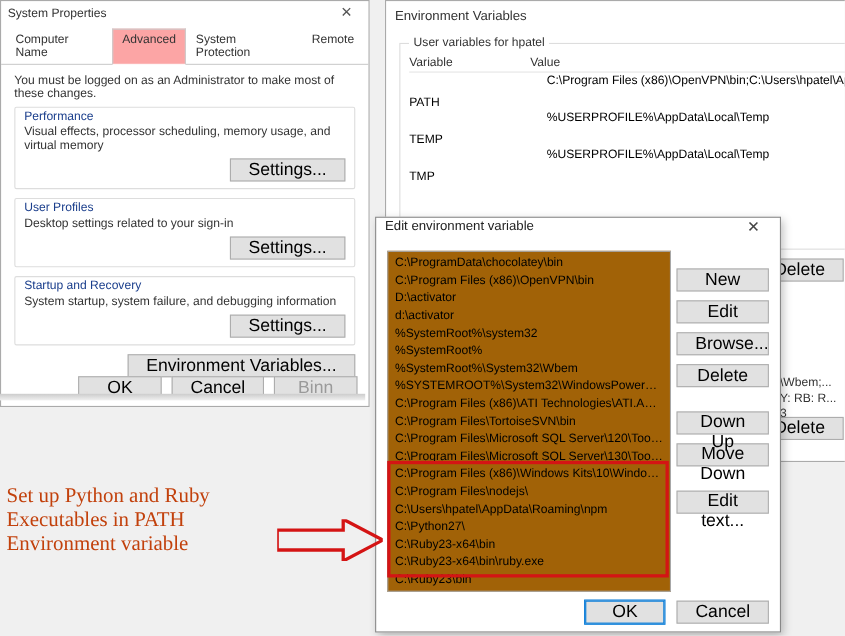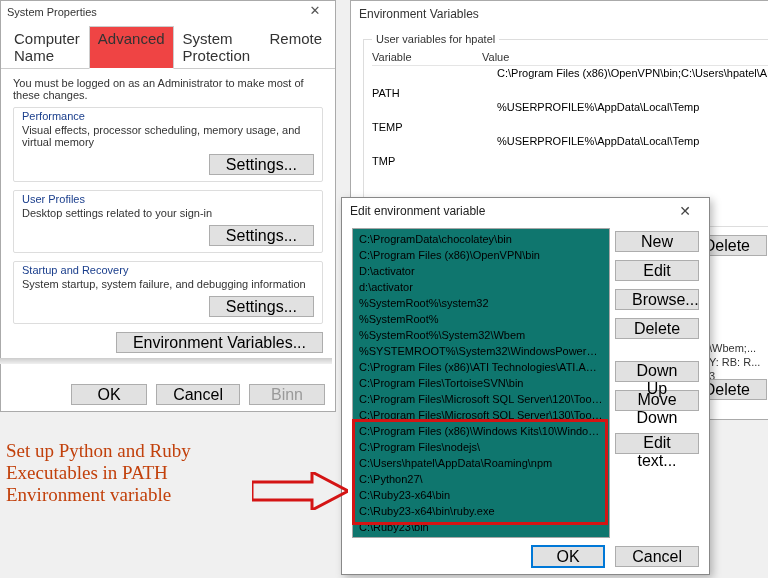--- a/index.html
+++ b/index.html
@@ -1,25 +1,25 @@
 <!DOCTYPE html>
 <html><head>
 <meta charset="utf-8">
 <style>
   * { box-sizing: border-box; margin: 0; padding: 0; font-family: "Segoe UI", Tahoma, sans-serif; }
   body { background: #f0f0f0; width: 768px; height: 578px; position: relative; overflow: hidden; font-size: 11px; color: #000; }
 
   
-  .sysprops { position:absolute; left:0; top:0; width:336px; height:412px; background:#fff; border:1px solid #aaa; }
+  .sysprops { position:absolute; left:0; top:0; width:336px; height:370px; background:#fff; border:1px solid #aaa; }
   .sysprops .titlebar{ height:22px; display:flex; align-items:center; padding:0 6px; font-size:11px; color:#333; }
   .sysprops .titlebar .spacer{flex:1}
   .sysprops .closebox{ width:28px; height:18px; line-height:16px; text-align:center; color:#555; font-size:13px;}
   .tabs{ display:flex; border-bottom:1px solid #ccc; padding:2px 4px 0 4px;}
-  .tab{ padding:3px 8px 4px; font-size:15px; border:1px solid transparent; color:#333; position:relative; top:1px;}
-  .tab.active{ background:#ef4444; border:1px solid #ccc; border-bottom:1px solid #fff;}
+  .tab{ padding:3px 8px 4px; font-size:11px; border:1px solid transparent; color:#333; position:relative; top:1px;}
+  .tab.active{ background:#fca5a5; border:1px solid #ccc; border-bottom:1px solid #fff;}
   .sp-body{ padding:8px 12px 6px;}
   .sp-note{ color:#333; margin-bottom:6px;}
   .group{ border:1px solid #ddd; border-radius:2px; padding:4px 8px 6px; margin-bottom:8px; position:relative;}
   .group .legend{ color:#1a3e8c; font-size:11px; margin:-2px 0 2px 0;}
   .group .desc{ color:#333; font-size:11px; margin-bottom:6px;}
   .btnrow{ text-align:right;}
   .winbtn{ min-width:76px; height:21px; background:#e1e1e1; border:1px solid #adadad; font-size:16px; padding:0 16px;}
   .winbtn:disabled{color:#9a9a9a;}
   .envbtn-row{ text-align:right; margin-top:4px;}
   .bottom-row{ position:absolute; left:0; right:0; bottom:6px; text-align:right; padding:0 10px;}
@@ -40,26 +40,26 @@
   .env-btnbar{ text-align:right; margin:8px 12px 0 0;}
   .env-btnbar .winbtn{ margin-left:8px; min-width:70px;}
 
   .second-delete{ position:absolute; right:12px; top:378px;} 
 
   
   .syspeek{ position:absolute; right:6px; top:340px; width:64px; font-size:11px; line-height:14px; color:#333; text-align:left;}
 
   
   .editdlg{ position:absolute; left:341px; top:197px; width:369px; height:378px; background:#fff; border:1px solid #888; box-shadow:3px 3px 8px rgba(0,0,0,.25);}
-  .editdlg .titlebar{ height:26px; display:flex; align-items:center; padding:0 8px; font-size:12px; color:#222;}
+  .editdlg .titlebar{ height:26px; display:flex; align-items:flex-start; padding:0 8px; font-size:12px; color:#222;}
   .editdlg .closex{ width:32px; text-align:center; font-size:14px; color:#444;}
   .editdlg .content{ position:absolute; left:10px; right:10px; top:30px; bottom:36px;}
-  .listbox{ position:absolute; left:0; top:0; width:258px; bottom:0; border:1px solid #a7a7a7; background:#0f766e; overflow:hidden; padding:2px 0;}
+  .listbox{ position:absolute; left:0; top:0; width:258px; bottom:0; border:1px solid #a7a7a7; background:#a16207; overflow:hidden; padding:2px 0;}
   .listbox .item{ font-size:11px; padding:1px 6px; white-space:nowrap; overflow:hidden; text-overflow:ellipsis; line-height:14px;}
-  .sidebtns{ position:absolute; right:0; top:3px; width:84px;}
+  .sidebtns{ position:absolute; right:0; top:16px; width:84px;}
   .sidebtns .winbtn{ display:block; width:84px; margin-bottom:8px;}
   .sidebtns .gap{ height:14px;}
   .dlg-ok{ position:absolute; right:10px; bottom:7px;}
   .dlg-ok .winbtn{ margin-left:8px; min-width:72px;}
   .dlg-ok .ok{ border:1px solid #0078d7; outline:1px solid #0078d7;}
 
   .redbox{ position:absolute; border:3px solid #d41414; pointer-events:none;}
 
   
   .anno{ position:absolute; left:6px; top:440px; width:250px; color:#c2410c; font-family:"Times New Roman",serif; font-size:19px; line-height:22px;}

